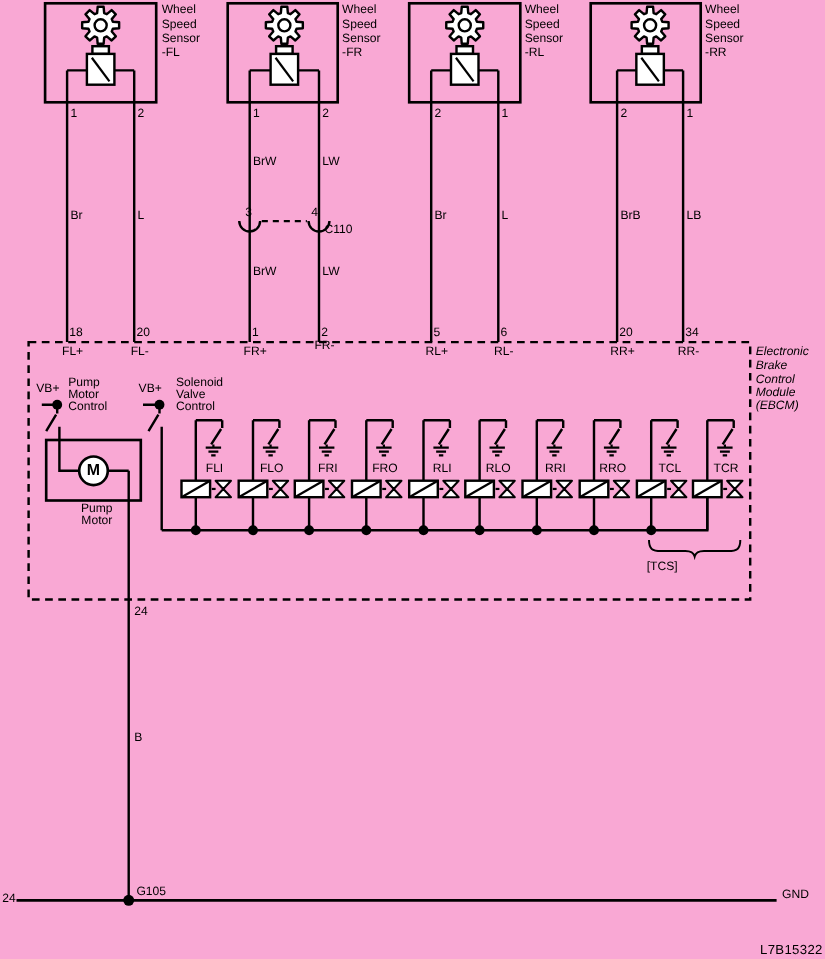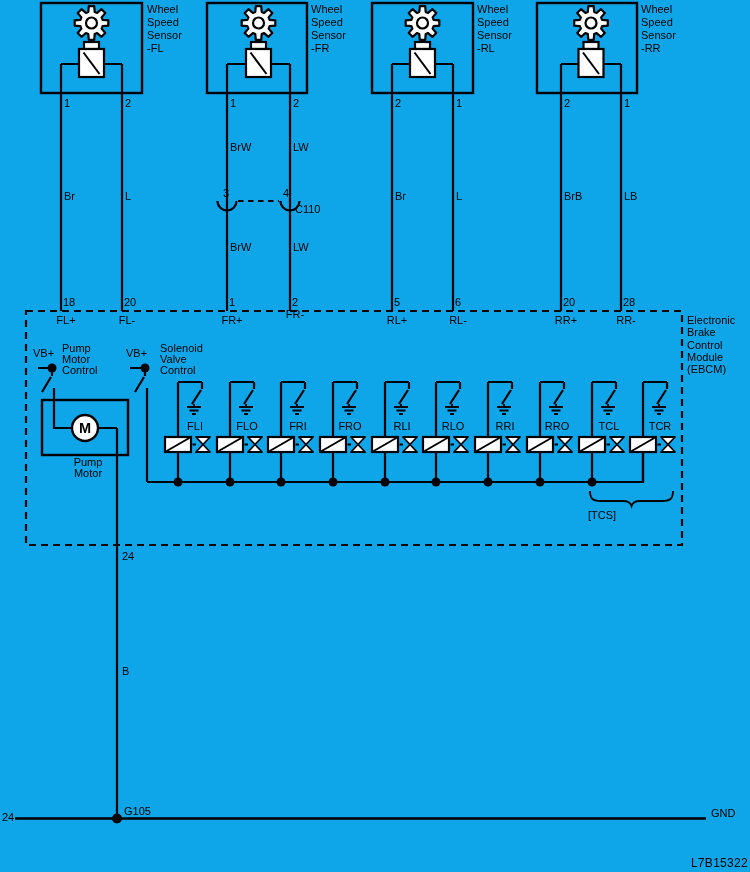--- a/index.html
+++ b/index.html
@@ -1,24 +1,24 @@
 <!DOCTYPE html>
 <html><head>
 <meta charset="utf-8">
 <style>
   html,body { margin:0; padding:0; background:#fff; }
   .stage {
-    position:relative; width:750px; height:872px; background:#0ea5e9;
+    position:relative; width:750px; height:872px; background:#f9a8d4;
     font-family:"Liberation Sans", sans-serif; color:#000; overflow:hidden;
   }
   .stage svg { position:absolute; left:0; top:0; }
   .t { position:absolute; font-size:11px; line-height:12px; white-space:pre; color:#000; }
   .c { transform:translateX(-50%); text-align:center; }
   .lh13 { line-height:13px; }
-  .lh12 { line-height:12.3px; }
+  .lh12 { line-height:12.3px;font-style:italic; }
   .lh11 { line-height:11px; }
   .code { font-size:12px; letter-spacing:0.3px; }
   .msym { font-weight:bold; font-size:14.5px; transform:translate(-50%,-54%); }
 </style>
 </head>
 <body>
 
 <div class="stage">
 
   <svg width="750" height="872" viewBox="0 0 750 872">
@@ -161,21 +161,21 @@
   <div class="t c" style="left:286px;top:187px">4</div>
   <div class="t" style="left:295px;top:203px">C110</div>
 
   <div class="t" style="left:63px;top:296px">18</div>
   <div class="t" style="left:124px;top:296px">20</div>
   <div class="t" style="left:229px;top:296px">1</div>
   <div class="t" style="left:292px;top:296px">2</div>
   <div class="t" style="left:394px;top:296px">5</div>
   <div class="t" style="left:455px;top:296px">6</div>
   <div class="t" style="left:563px;top:296px">20</div>
-  <div class="t" style="left:623px;top:296px">28</div>
+  <div class="t" style="left:623px;top:296px">34</div>
 
   <div class="t c" style="left:66px;top:314px">FL+</div>
   <div class="t c" style="left:127px;top:314px">FL-</div>
   <div class="t c" style="left:232px;top:314px">FR+</div>
   <div class="t c" style="left:295px;top:308px">FR-</div>
   <div class="t c" style="left:397px;top:314px">RL+</div>
   <div class="t c" style="left:458px;top:314px">RL-</div>
   <div class="t c" style="left:566px;top:314px">RR+</div>
   <div class="t c" style="left:626px;top:314px">RR-</div>
 

